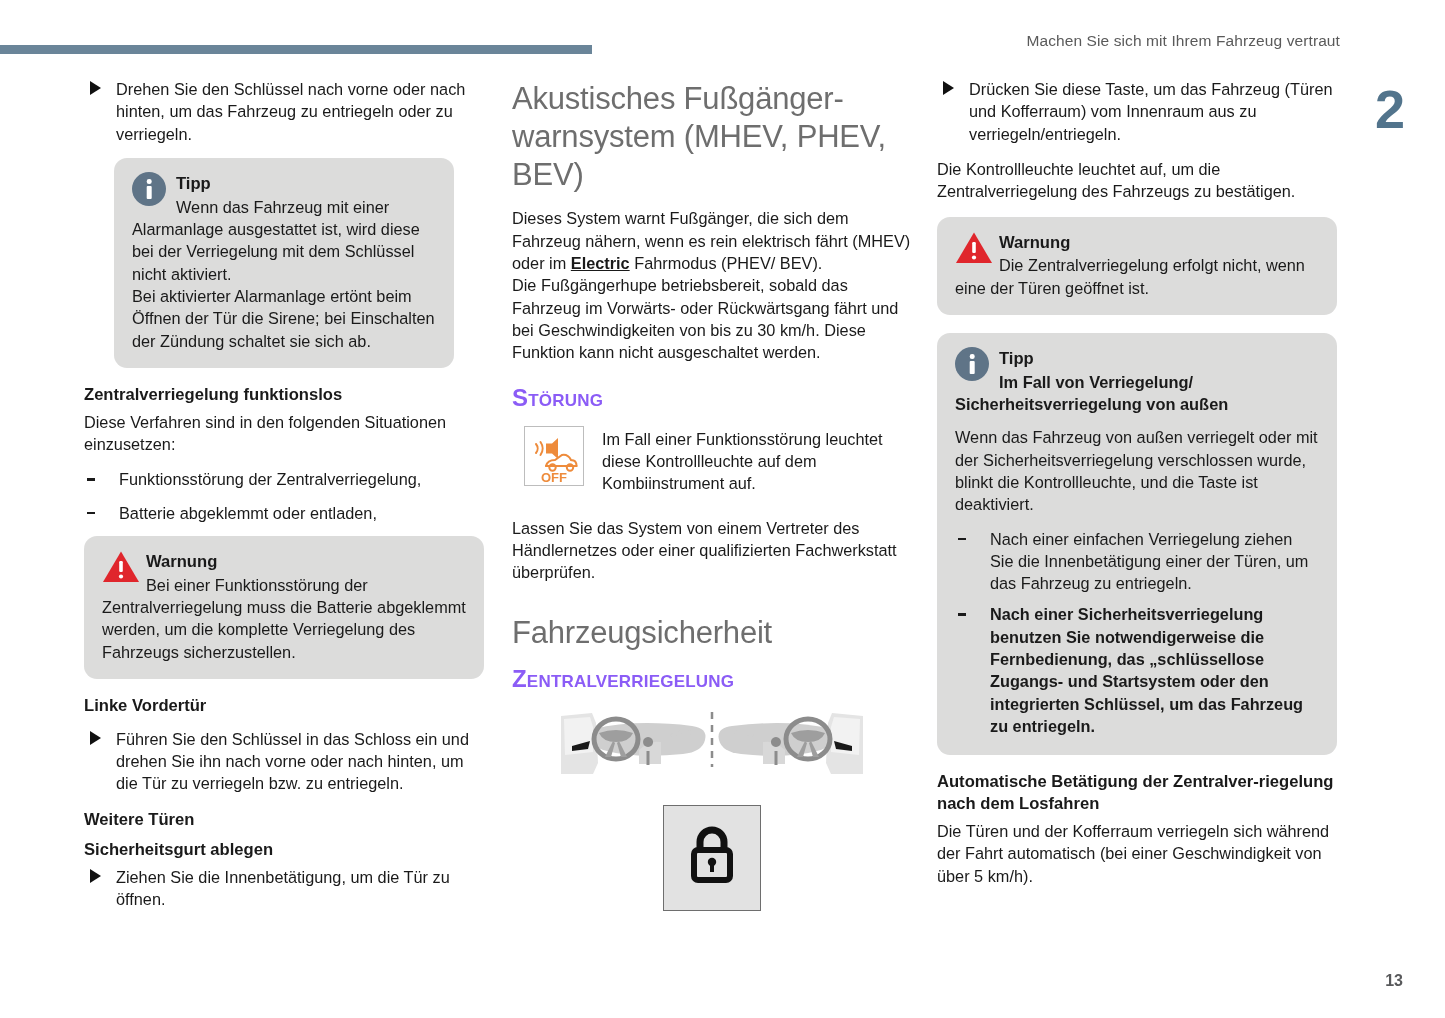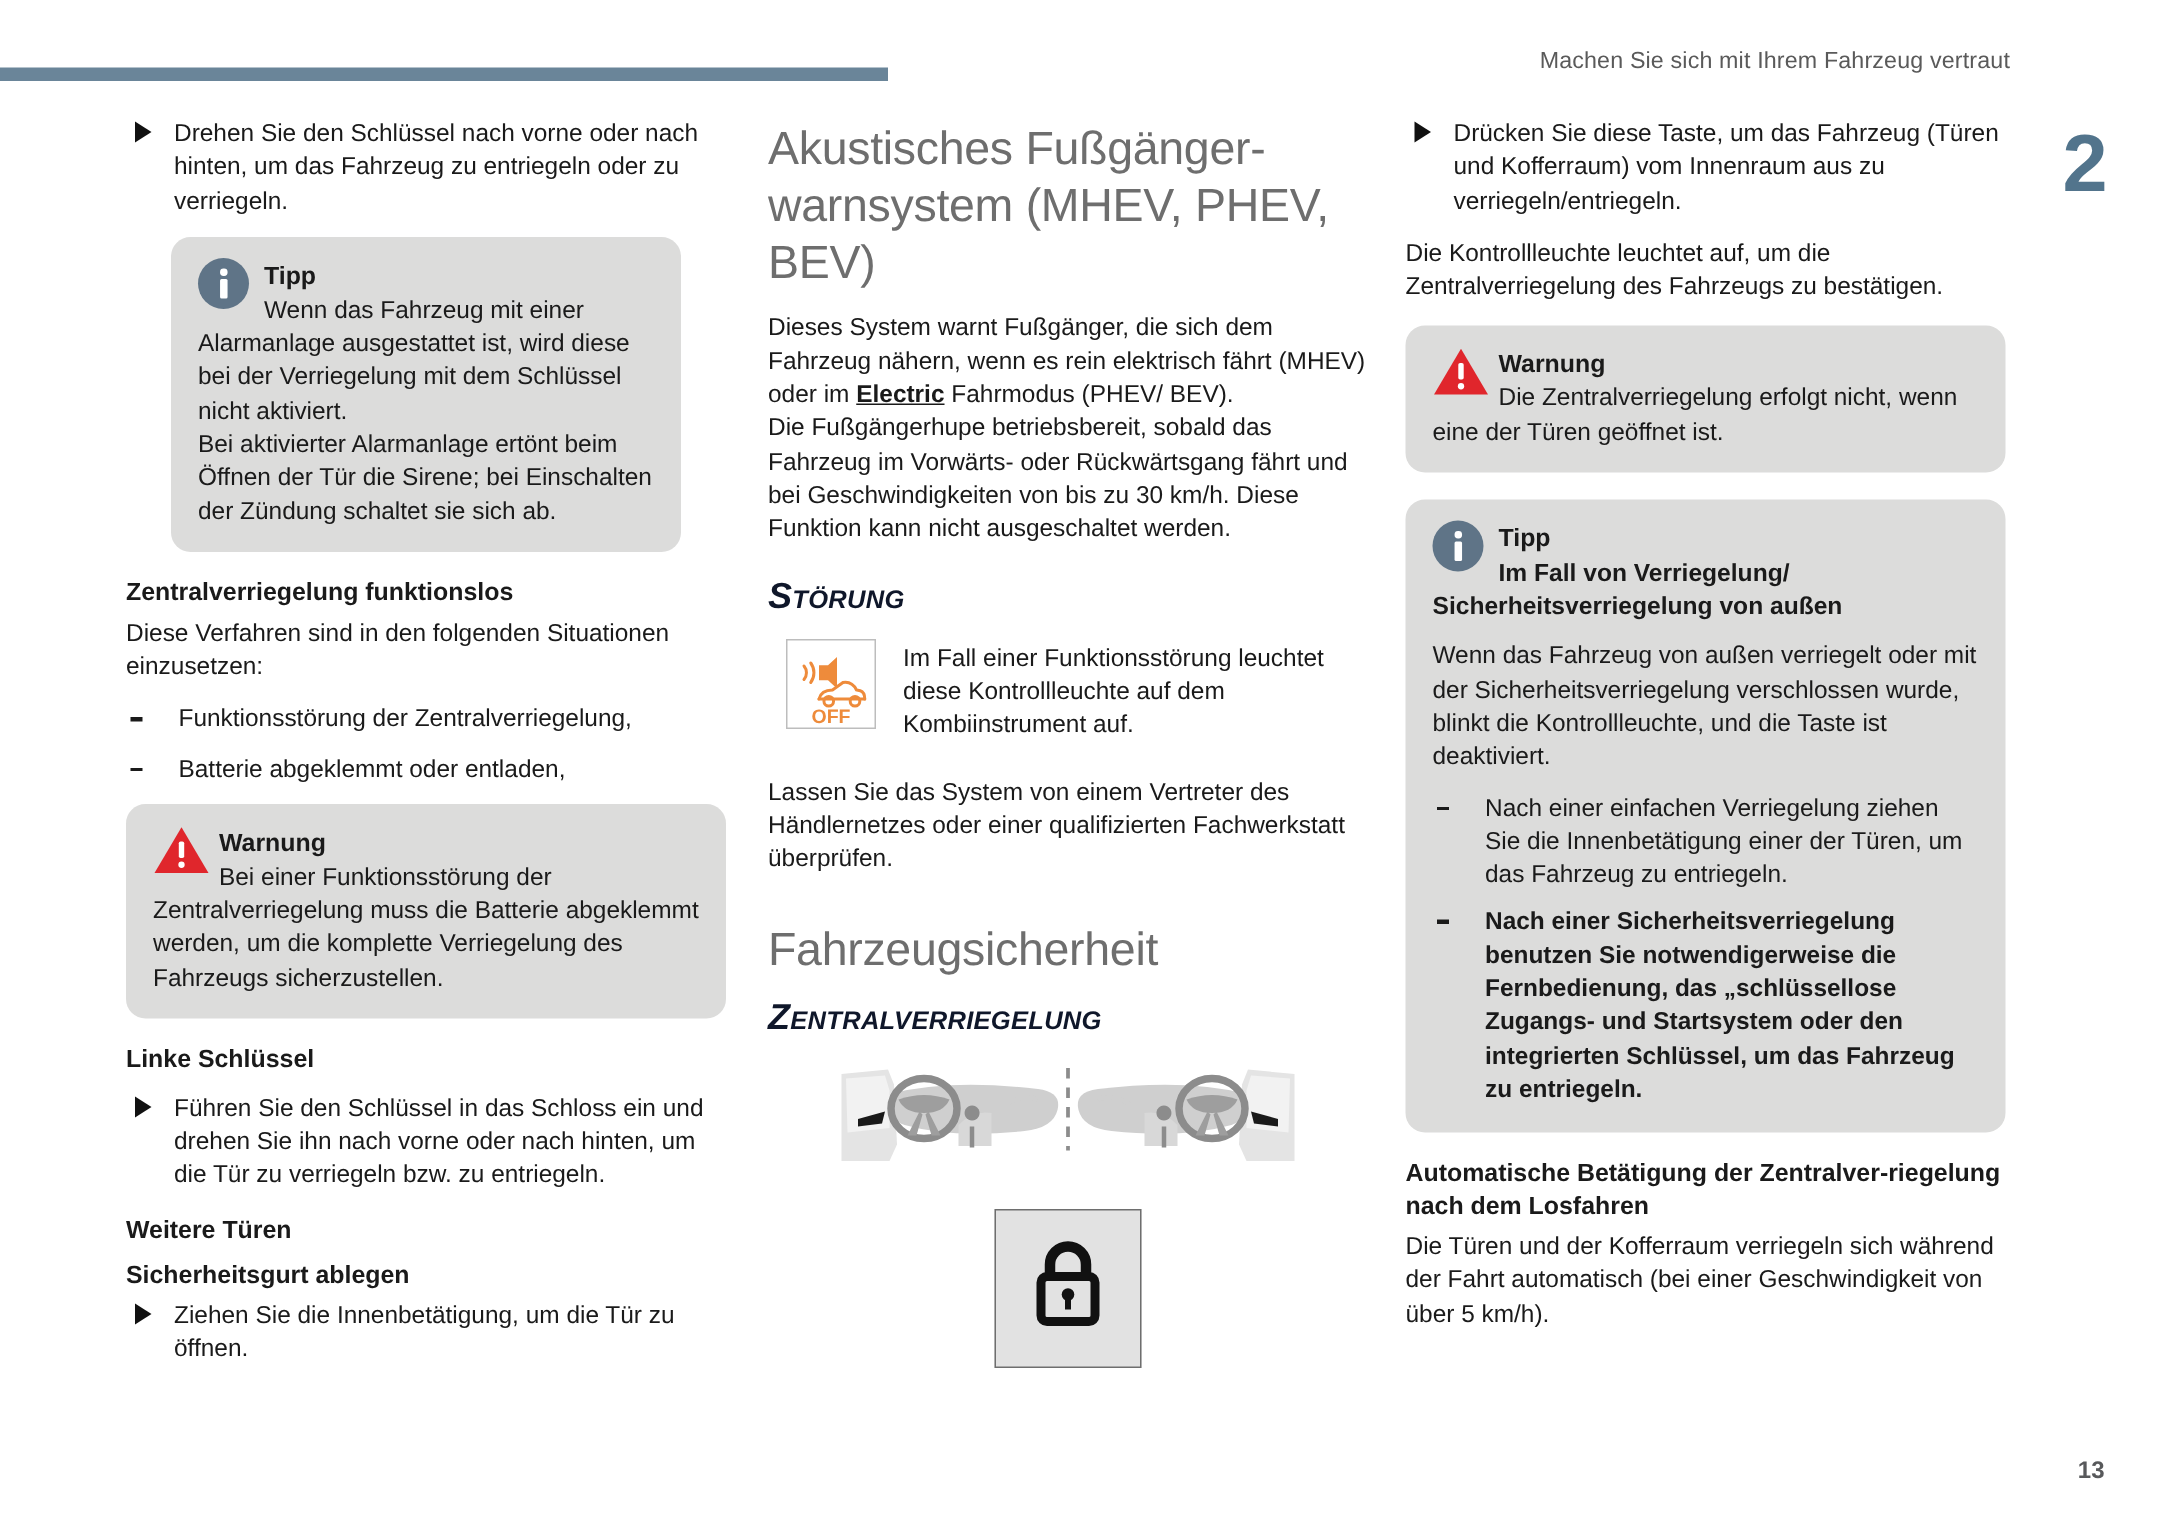--- a/index.html
+++ b/index.html
@@ -85,24 +85,23 @@
     font-weight: normal;
     color: #6e6e6e;
     line-height: 1.22;
     margin: 0 0 14px 0;
     letter-spacing: -0.2px;
   }
   .h2.first { margin-top: 2px; }
   .h3 {
     font-size: 20.5px;
     font-weight: bold;
-    color: #0f172a;
+    color: #8b5cf6;
     margin: 16px 0 12px 0;
     letter-spacing: 0.2px;
-    font-style: italic;
   }
   .h3 .cap {
     font-size: 24px;
   }
   .h4 {
     font-size: 16.6px;
     font-weight: bold;
     margin: 0 0 5px 0;
     line-height: 1.32;
   }
@@ -297,21 +296,21 @@
           <path d="M19 1.5 L37 32 L1 32 Z" fill="#e0262c"></path>
           <rect x="17.2" y="11" width="3.6" height="11" rx="1.2" fill="#fff"></rect>
           <circle cx="19" cy="26.5" r="2.1" fill="#fff"></circle>
         </svg>
       </span>
       <span class="co-title">Warnung</span>
       <span class="co-body">Bei einer Funktionsstörung der Zentralverriegelung muss die Batterie abgeklemmt werden, um die komplette Verriegelung des Fahrzeugs sicherzustellen.</span>
       <div class="co-clear"></div>
     </div>
 
-    <div class="h4" style="margin-top:16px;">Linke Schlüssel</div>
+    <div class="h4" style="margin-top:16px;">Linke Vordertür</div>
 
     <div class="arrow-item" style="margin-top:11px;">
       <span class="arrow"></span>
       <span>Führen Sie den Schlüssel in das Schloss ein und drehen Sie ihn nach vorne oder nach hinten, um die Tür zu verriegeln bzw. zu entriegeln.</span>
     </div>
 
     <div class="h4" style="margin-top:14px;">Weitere Türen</div>
     <div class="h4" style="margin-top:8px;">Sicherheitsgurt ablegen</div>
 
     <div class="arrow-item" style="">

